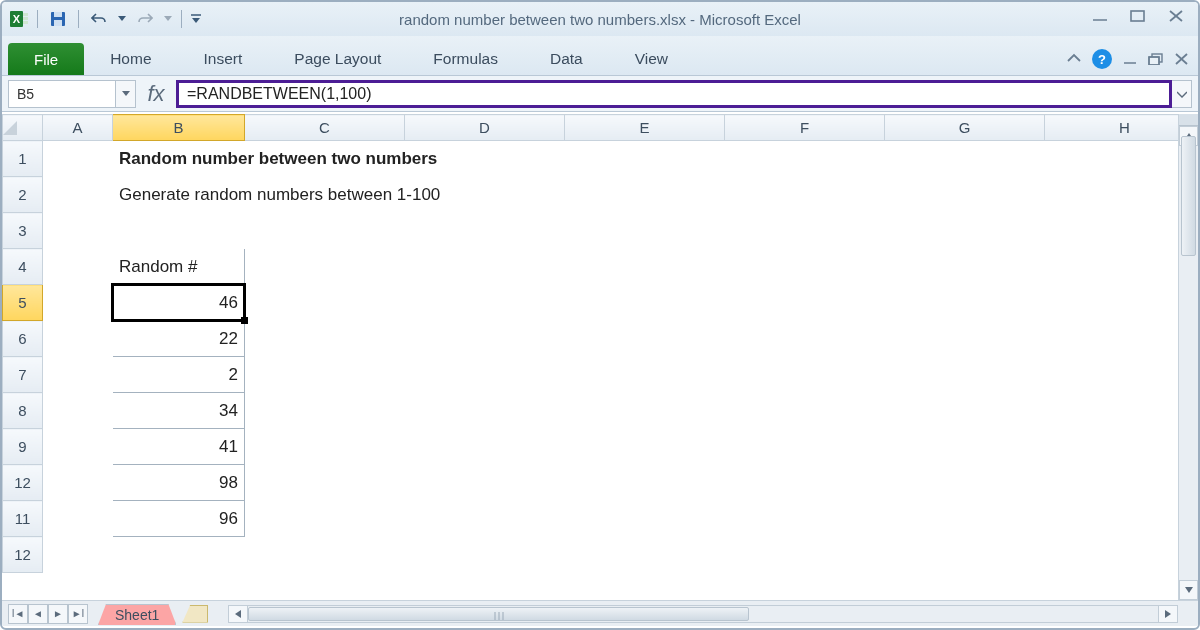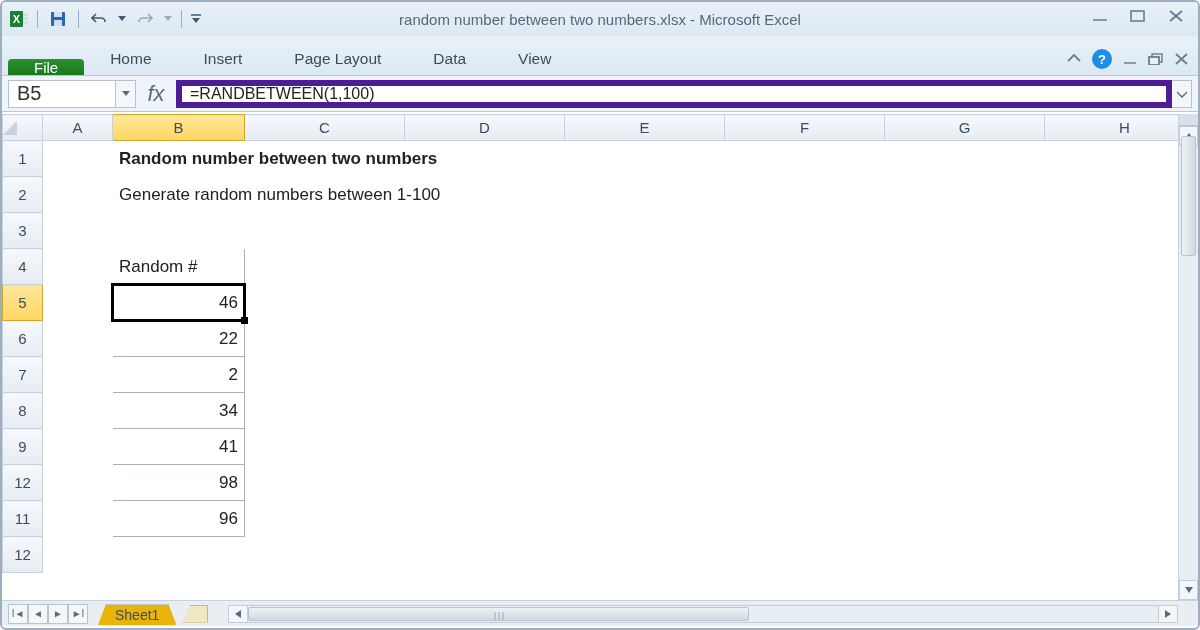--- a/index.html
+++ b/index.html
@@ -11,32 +11,32 @@
   .excel-ico { width: 22px; height: 22px; display: flex; align-items: center; justify-content: center; }
   .qbtn { width: 26px; height: 24px; display:flex;align-items:center;justify-content:center;color:#3b5a78;border-radius:3px;}
   .qsep{width:1px;height:18px;background:#9caec0;margin:0 3px;}
   .title-text { position:absolute; left:0; right:0; text-align:center; font-size:15px; color:#54697e; pointer-events:none;}
   .win-controls { position:absolute; right:10px; top:4px; display:flex; gap:14px; color:#6a7e92;}
   .win-controls span{width:24px;height:20px;display:flex;align-items:center;justify-content:center;}
   .win-controls svg{stroke:#6a7e92;}
 
   
   .ribbon { height: 40px; background:linear-gradient(#e9f1f7,#dce8f2); border-bottom:1px solid #b9c8d6; display:flex; align-items:flex-end; position:relative;}
-  .file-tab { background:linear-gradient(#2f8f33,#157a1a); color:#fff; font-size:15px; height:16px; padding:0 26px; display:flex; align-items:center; border-top-left-radius:4px;border-top-right-radius:4px; margin-left:6px;}
+  .file-tab { background:linear-gradient(#2f8f33,#157a1a); color:#fff; font-size:15px; height:32px; padding:0 26px; display:flex; align-items:center; border-top-left-radius:4px;border-top-right-radius:4px; margin-left:6px;}
   .rtab { font-size:15.5px; color:#3b4c5e; padding:0 26px; height:32px; display:flex;align-items:center; cursor:default;}
   .rib-right{position:absolute;right:8px;bottom:6px;display:flex;gap:10px;align-items:center;color:#5b7189;}
   .help-ico{width:20px;height:20px;border-radius:50%;background:#1d8ee6;color:#fff;display:flex;align-items:center;justify-content:center;font-size:13px;font-weight:bold;}
   .rib-right svg{stroke:#6a7e92;}
 
   
   .fbar { height:36px; border-bottom:1px solid #b9c8d6; display:flex; align-items:center; background:#eef4f9; padding:4px 6px; gap:0;}
-  .namebox { width:108px; height:28px; background:#fff; border:1px solid #b5c2ce; display:flex; align-items:center; padding:0 8px; font-size:20px; color:#333;}
+  .namebox { width:108px; height:28px; background:#fff; border:1px solid #b5c2ce; display:flex; align-items:center; padding:0 8px; font-size:14px; color:#333;}
   .namebox-dd{width:20px;height:28px;border:1px solid #b5c2ce;border-left:none;background:#f4f7fa;display:flex;align-items:center;justify-content:center;}
   .fx { width:40px; text-align:center; font-style:italic; font-size:22px; color:#5b6b7c; }
-  .finput { flex:1; height:28px; background:#fff; border:6px solid #4c1d95; padding:0 8px; font-size:16px; color:#222; display:flex;align-items:center;}
+  .finput { flex:1; height:28px; background:#fff; border:3px solid #4c1d95; padding:0 8px; font-size:16px; color:#222; display:flex;align-items:center;}
   .fexpand{width:20px;height:28px;border:1px solid #b5c2ce;border-left:none;background:#f4f7fa;display:flex;align-items:center;justify-content:center;}
 
   
   .gridwrap { position:absolute; top:112px; bottom:28px; left:0; right:0; display:flex; }
   .grid { flex:1; position:relative; overflow:hidden; }
   table.sheet { border-collapse:collapse; width:100%; table-layout:fixed;}
   .colhead th, .selall { background:linear-gradient(#f6f9fc,#e5ecf3); border:1px solid #c7d2dc; height:26px; font-weight:normal; font-size:15px; color:#3d4e5f; text-align:center;}
   .selall{width:40px;}
   .colhead th.active { background:linear-gradient(#ffe79b,#ffd65e); border-color:#d2a72a;}
   .rowhead { background:linear-gradient(#f6f9fc,#e5ecf3); border:1px solid #c7d2dc; width:40px; text-align:center; font-size:15px; color:#3d4e5f;}
@@ -52,21 +52,21 @@
 
   .vscroll{width:20px;background:#e9eef3;border-left:1px solid #c7d2dc;position:relative;}
   .vscroll .arr{height:20px;display:flex;align-items:center;justify-content:center;border:1px solid #c2cdd7;background:#f4f7fa;}
   .vscroll .thumb{position:absolute;top:22px;left:2px;right:2px;height:120px;background:linear-gradient(90deg,#eef2f6,#d0dae3);border:1px solid #b8c4cf;border-radius:2px;}
   .vsplit{height:12px;background:#d8e1e9;border-bottom:1px solid #b8c4cf;}
 
   
   .btm{position:absolute;bottom:2px;left:0;right:0;height:26px;display:flex;align-items:center;background:#e9eef3;border-top:1px solid #c7d2dc;}
   .nav-btns{display:flex;padding-left:6px;gap:0;}
   .nav-btns div{width:20px;height:20px;border:1px solid #b8c4cf;background:#f4f7fa;display:flex;align-items:center;justify-content:center;font-size:10px;color:#5b6b7c;}
-  .sheet-tab{margin-left:10px;background:#eab308;border:1px solid #b8c4cf;border-bottom:none;padding:2px 16px;font-size:14px;color:#3d4e5f;position:relative;top:1px;border-top-left-radius:0;clip-path: polygon(8px 0, calc(100% - 8px) 0, 100% 100%, 0 100%);}
+  .sheet-tab{margin-left:10px;background:#fca5a5;border:1px solid #b8c4cf;border-bottom:none;padding:2px 16px;font-size:14px;color:#3d4e5f;position:relative;top:1px;border-top-left-radius:0;clip-path: polygon(8px 0, calc(100% - 8px) 0, 100% 100%, 0 100%);}
   .newsheet{width:26px;height:18px;margin-left:6px;background:#f1e7c4;border:1px solid #cbb96e;clip-path: polygon(8px 0, calc(100% - 0px) 0, 100% 100%, 0 100%);}
   .hscroll{flex:1;display:flex;align-items:center;margin-left:20px;margin-right:20px;}
   .hscroll .arr{width:20px;height:18px;border:1px solid #c2cdd7;background:#f4f7fa;display:flex;align-items:center;justify-content:center;}
   .hscroll .track{flex:1;height:18px;background:#e9eef3;position:relative;border-top:1px solid #c2cdd7;border-bottom:1px solid #c2cdd7;}
   .hscroll .thumb{position:absolute;left:0;top:1px;bottom:1px;width:55%;background:linear-gradient(#eef2f6,#d0dae3);border:1px solid #b8c4cf;border-radius:2px;}
 
   svg{display:block;}
 </style>
 </head>
 <body>
@@ -138,20 +138,21 @@
         </svg>
       </span>
   </div>
 </div>
 
 <div class="ribbon">
   <div class="file-tab">File</div>
   <div class="rtab">Home</div>
   <div class="rtab">Insert</div>
   <div class="rtab">Page Layout</div>
+  <div class="rtab">Formulas</div>
   <div class="rtab">Data</div>
   <div class="rtab">View</div>
   <div class="rib-right">
     <span>
         <svg width="16" height="12" fill="none" stroke="#7a8da0" stroke-width="1.8">
           <path d="M2 8 L8 2 L14 8"></path>
         </svg>
       </span>
     <span class="help-ico">?</span>
     <span>

